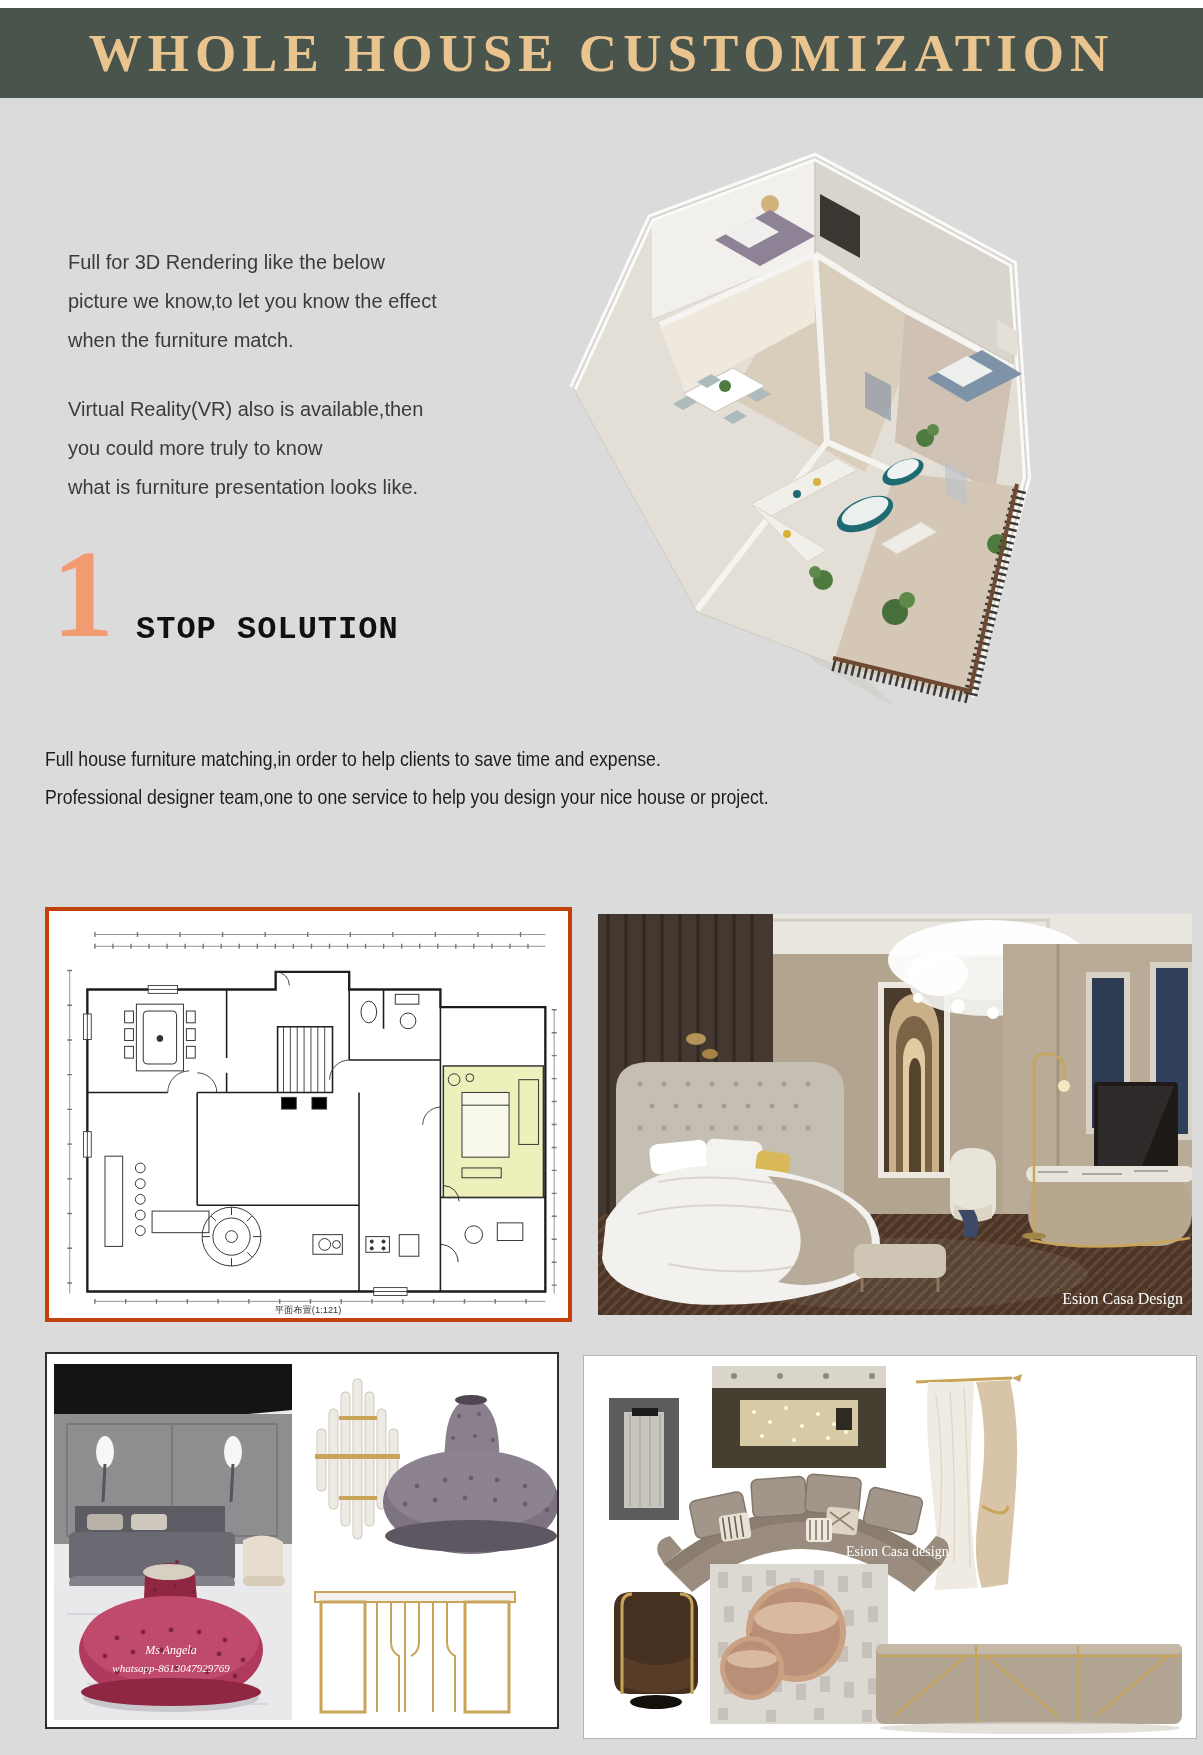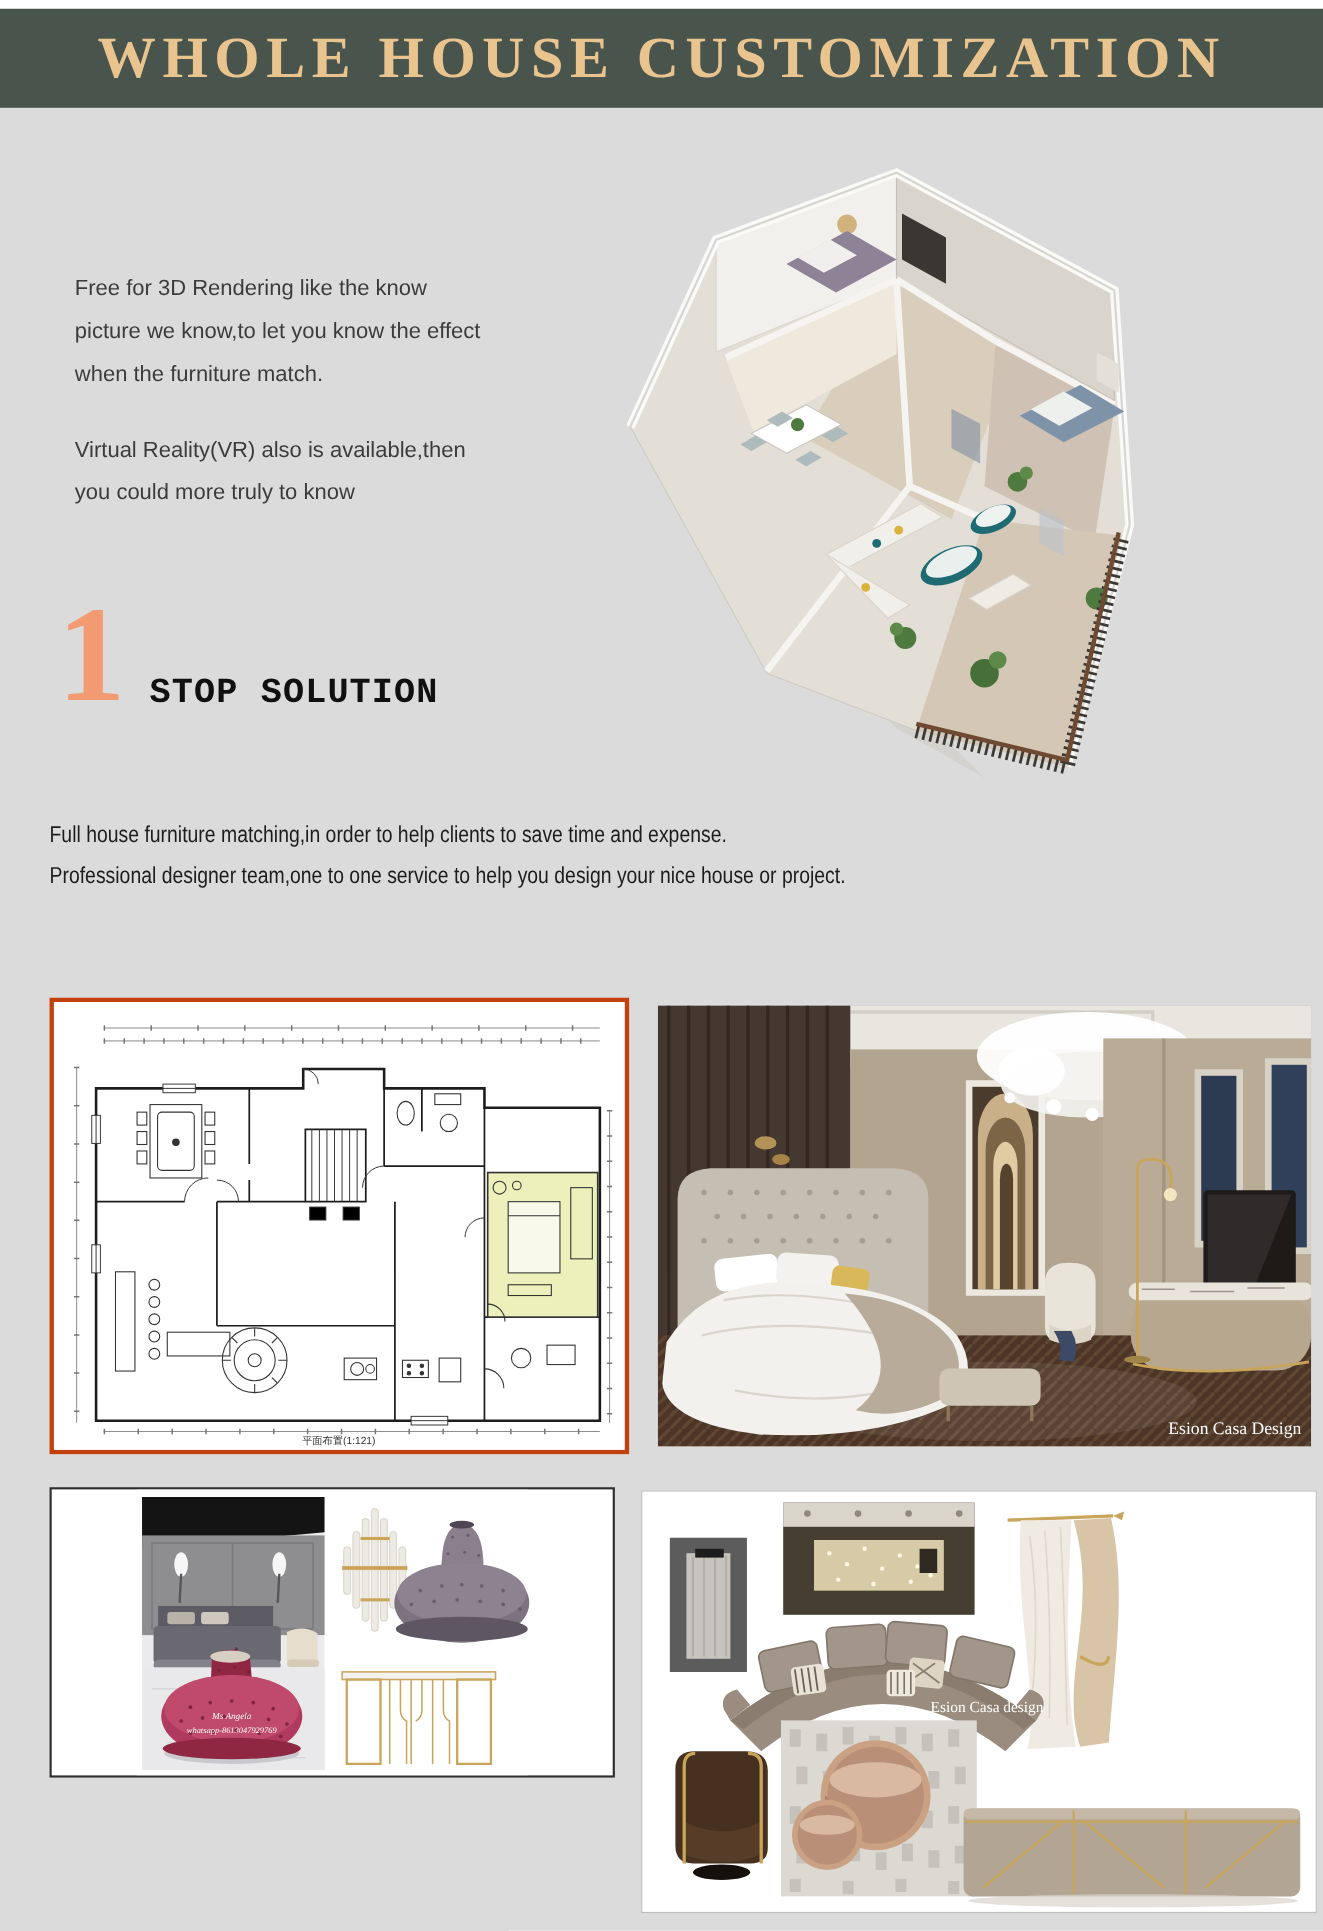--- a/index.html
+++ b/index.html
@@ -14,21 +14,21 @@
   .solution{position:absolute;left:52px;top:538px;display:flex;align-items:flex-end}
   .solution .num{font-family:"Liberation Serif",serif;font-weight:700;font-size:124px;line-height:.92;color:#f29b72}
   .solution .head{font-family:Liberation Mono, monospace;font-weight:700;font-size:32px;color:#101010;letter-spacing:1px;margin:0 0 4px 22px;white-space:nowrap}
   .benefits{position:absolute;left:45px;top:740px;font-size:21px;color:#1c1c1c;line-height:38px}
   .benefits .line{display:block;transform:scaleX(.84);transform-origin:left center;white-space:nowrap}
   figure{margin:12px;position:absolute}
   figure svg{display:block;width:100%;height:100%}
   .fig-render{left:553px;top:130px;width:482px;height:578px}
   .fig-plan{left:33px;top:895px;width:527px;height:415px;background:#fff;border:4px solid #c2410c;box-sizing:border-box}
   .fig-bedroom{left:586px;top:902px;width:594px;height:401px}
-  .fig-cleft{left:33px;top:1340px;width:514px;height:264px;background:#fff;border:2px solid #2e2e2e;box-sizing:border-box}
+  .fig-cleft{left:33px;top:1340px;width:514px;height:377px;background:#fff;border:2px solid #2e2e2e;box-sizing:border-box}
   .fig-cright{left:571px;top:1343px;width:614px;height:384px;background:#fff;border:1px solid #b5b5b5;box-sizing:border-box}
   .wm{font-family:"Liberation Serif",serif;fill:#ffffff}
 </style>
 </head>
 <body>
 
 <div class="stage">
   <div class="topstrip"></div>
 
   <div class="banner">
@@ -100,27 +100,28 @@
       </g>
 
       <g>
         <path d="M268,522 405,555 455,345" fill="none" stroke="#3d3a36" stroke-width="14" stroke-dasharray="2.5,4"></path>
         <path d="M268,516 405,549 452,342" fill="none" stroke="#6e4a33" stroke-width="4"></path>
       </g>
     </svg>
   </figure>
 
   <div class="para p1">
-    <span>Free for 3D Rendering like the know</span>
+    <span>Full for 3D Rendering like the below</span>
     <span>picture we know,to let you know the effect</span>
     <span>when the furniture match.</span>
   </div>
   <div class="para p2">
     <span>Virtual Reality(VR) also is available,then</span>
     <span>you could more truly to know</span>
+    <span>what is furniture presentation looks like.</span>
   </div>
 
   <div class="solution">
     <span class="num">1</span>
     <span class="head">STOP SOLUTION</span>
   </div>
 
   <div class="benefits">
     <span class="line">Full house furniture matching,in order to help clients to save time and expense.</span>
     <span class="line">Professional designer team,one to one service to help you design your nice house or project.</span>

